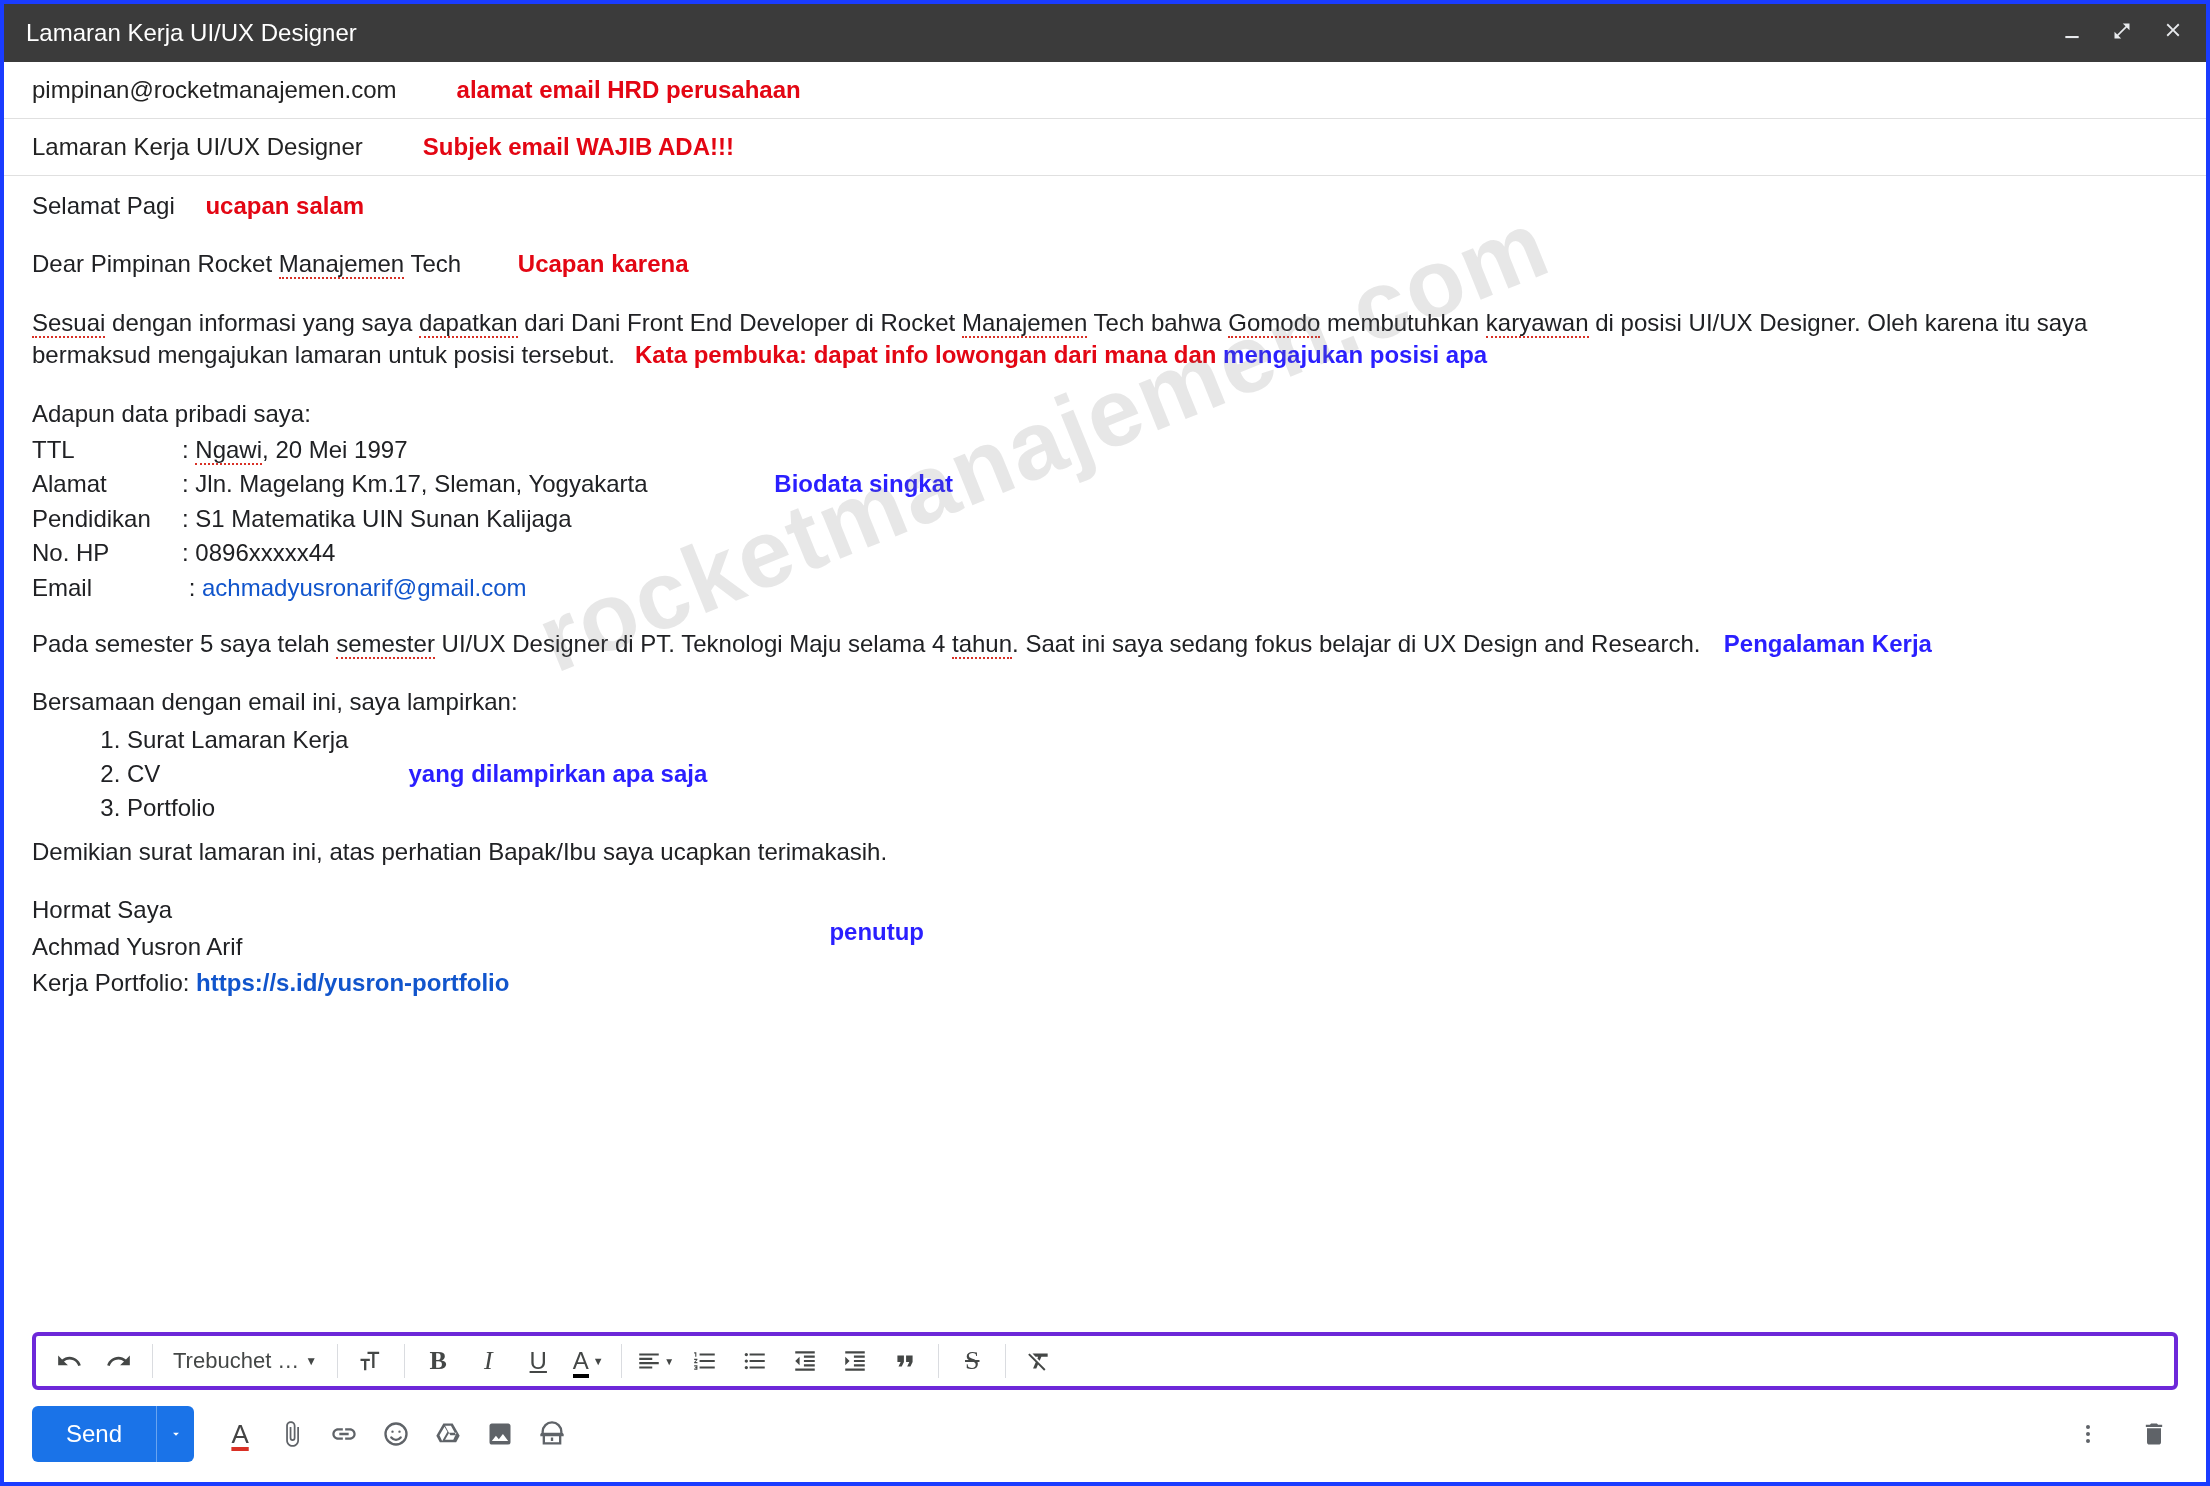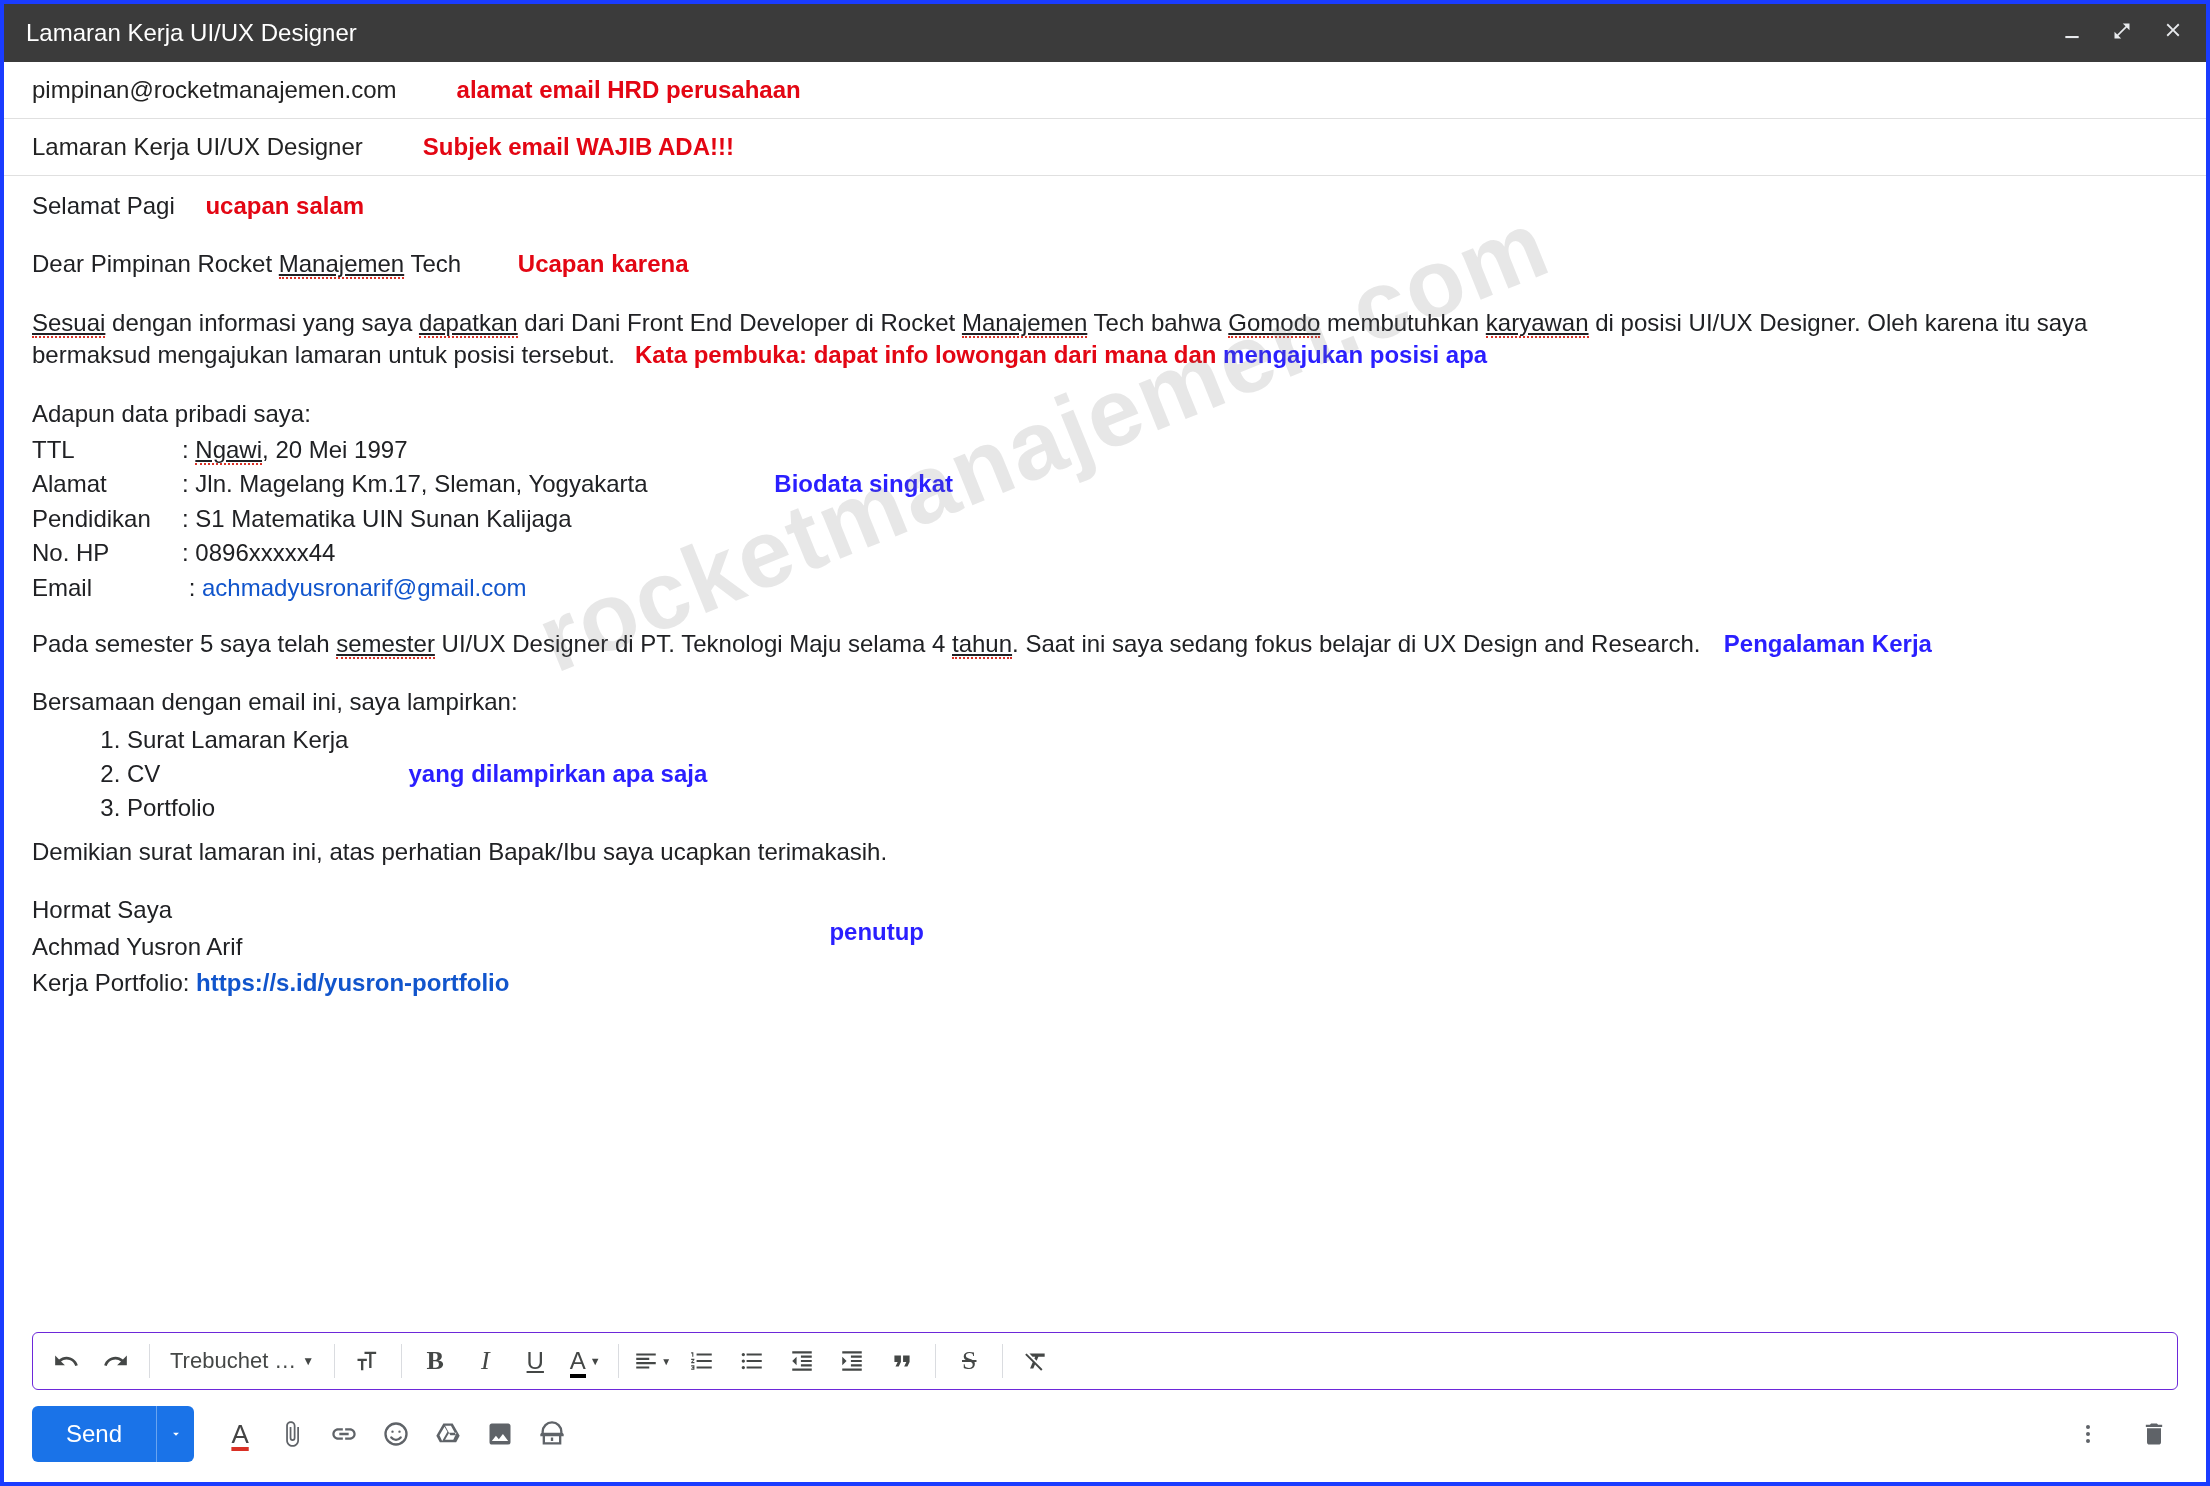--- a/index.html
+++ b/index.html
@@ -54,42 +54,42 @@
     padding: 14px 30px 10px 28px;
   }
   .body-wrapper::-webkit-scrollbar { width: 14px; }
   .body-wrapper::-webkit-scrollbar-thumb { background:#c1c1c1; border-radius:7px; }
   .body-content {
     font-size: 24px;
     line-height: 1.35;
   }
   .body-content p { margin: 0 0 4px 0; }
   .gap { height: 22px; }
-  .spell { border-bottom: 2px dotted #d93025; text-decoration: underline; }
+  .spell { border-bottom: 2px dotted #d93025; }
   a.link { color: #1155cc; }
   .bio-table { border-collapse: collapse; }
   .bio-table td { padding: 0 8px 2px 0; vertical-align: top; font-size:24px; }
   .bio-table td.lbl { width: 150px; }
   ol.attach { padding-left: 95px; }
   ol.attach li { padding: 1px 0; }
   .watermark {
     position: absolute;
     top: 210px; left: 500px;
     font-size: 96px;
     font-weight: 700;
     color: rgba(120,120,120,0.18);
     transform: rotate(-22deg);
     pointer-events: none;
     letter-spacing: 2px;
     white-space: nowrap;
   }
   
   .fmt-toolbar {
     margin: 0 28px 6px 28px;
-    border: 1px solid #6d28d9;
+    border: 4px solid #6d28d9;
     border-radius: 6px;
     height: 58px;
     display: flex;
     align-items: center;
     padding: 2px 10px;
     gap: 4px;
     background: #fff;
   }
   .tb-btn {
     width: 46px; height: 46px;

